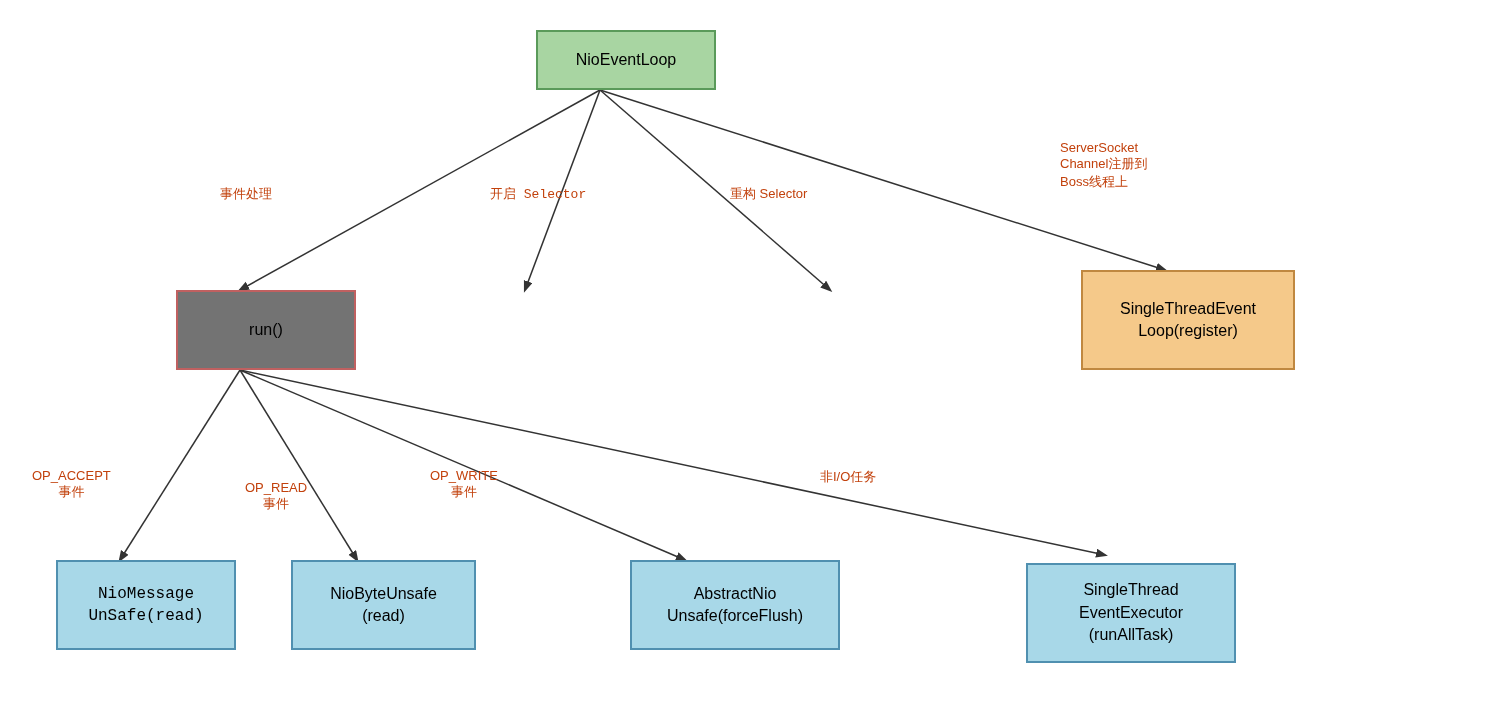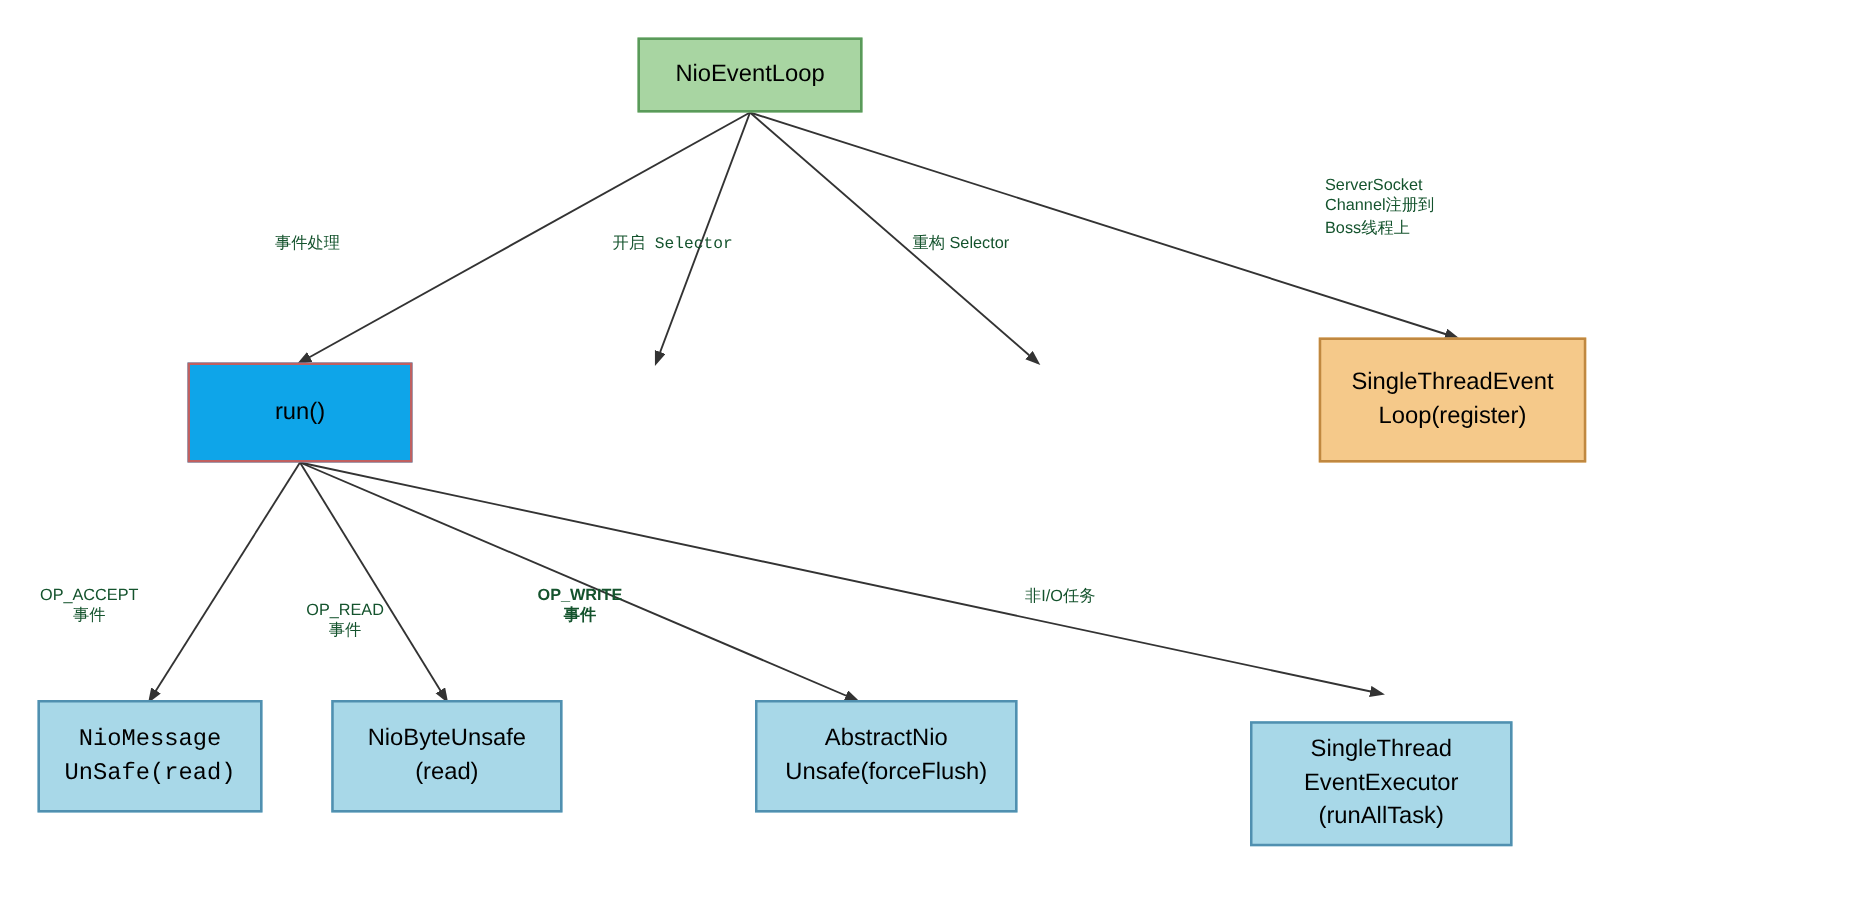--- a/index.html
+++ b/index.html
@@ -16,44 +16,45 @@
       width: 1492px;
       height: 726px;
     }
     .node {
       position: absolute;
       border: 2px solid #555;
       display: flex;
       align-items: center;
       justify-content: center;
       text-align: center;
-      font-size: 19px;
+      font-size: 16px;
       line-height: 1.4;
       padding: 8px;
+      margin-left: 26px;
     }
     .node-green {
       background: #a8d5a2;
       border-color: #5a9a5a;
     }
     .node-pink {
-      background: #0ea5e9;
+      background: #737373;
       border-color: #c06060;
     }
     .node-orange {
       background: #f5c98a;
       border-color: #c08840;
     }
     .node-blue {
       background: #a8d8e8;
       border-color: #5090b0;
     }
     .label {
       position: absolute;
       font-size: 13px;
-      color: #14532d;
+      color: #c2410c;
       text-align: center;
       white-space: nowrap;
     }
     svg.arrows {
       position: absolute;
       top: 0;
       left: 0;
       width: 1492px;
       height: 726px;
       pointer-events: none;
@@ -99,37 +100,37 @@
 
   <div class="node node-blue" style="left:30px;top:560px;width:180px;height:90px;white-space:pre-line;font-family:Liberation Mono, monospace;">NioMessage
 UnSafe(read)</div>
 
   <div class="node node-blue" style="left:265px;top:560px;width:185px;height:90px;white-space:pre-line;text-align:center;">NioByteUnsafe
 (read)</div>
 
   <div class="node node-blue" style="left:604px;top:560px;width:210px;height:90px;white-space:pre-line;">AbstractNio
 Unsafe(forceFlush)</div>
 
-  <div class="node node-blue" style="left:1000px;top:577px;width:210px;height:100px;white-space:pre-line;">SingleThread
+  <div class="node node-blue" style="left:1000px;top:563px;width:210px;height:100px;white-space:pre-line;">SingleThread
 EventExecutor
 (runAllTask)</div>
 
   <div class="label" style="left:220px;top:185px;">事件处理</div>
 
   <div class="label" style="left:490px;top:185px;font-family:Liberation Mono, monospace;">开启 Selector</div>
 
   <div class="label" style="left:730px;top:185px;">重构 Selector</div>
 
   <div class="label" style="left:1060px;top:140px;white-space:pre-line;text-align:left;">ServerSocket
 Channel注册到
 Boss线程上</div>
 
   <div class="label" style="left:32px;top:468px;white-space:pre-line;">OP_ACCEPT
 事件</div>
 
   <div class="label" style="left:245px;top:480px;white-space:pre-line;text-align:center;">OP_READ
 事件</div>
 
-  <div class="label" style="left:430px;top:468px;white-space:pre-line;font-weight:bold;">OP_WRITE
+  <div class="label" style="left:430px;top:468px;white-space:pre-line;">OP_WRITE
 事件</div>
 
   <div class="label" style="left:820px;top:468px;">非I/O任务</div>
 </div>
 
 </body></html>

